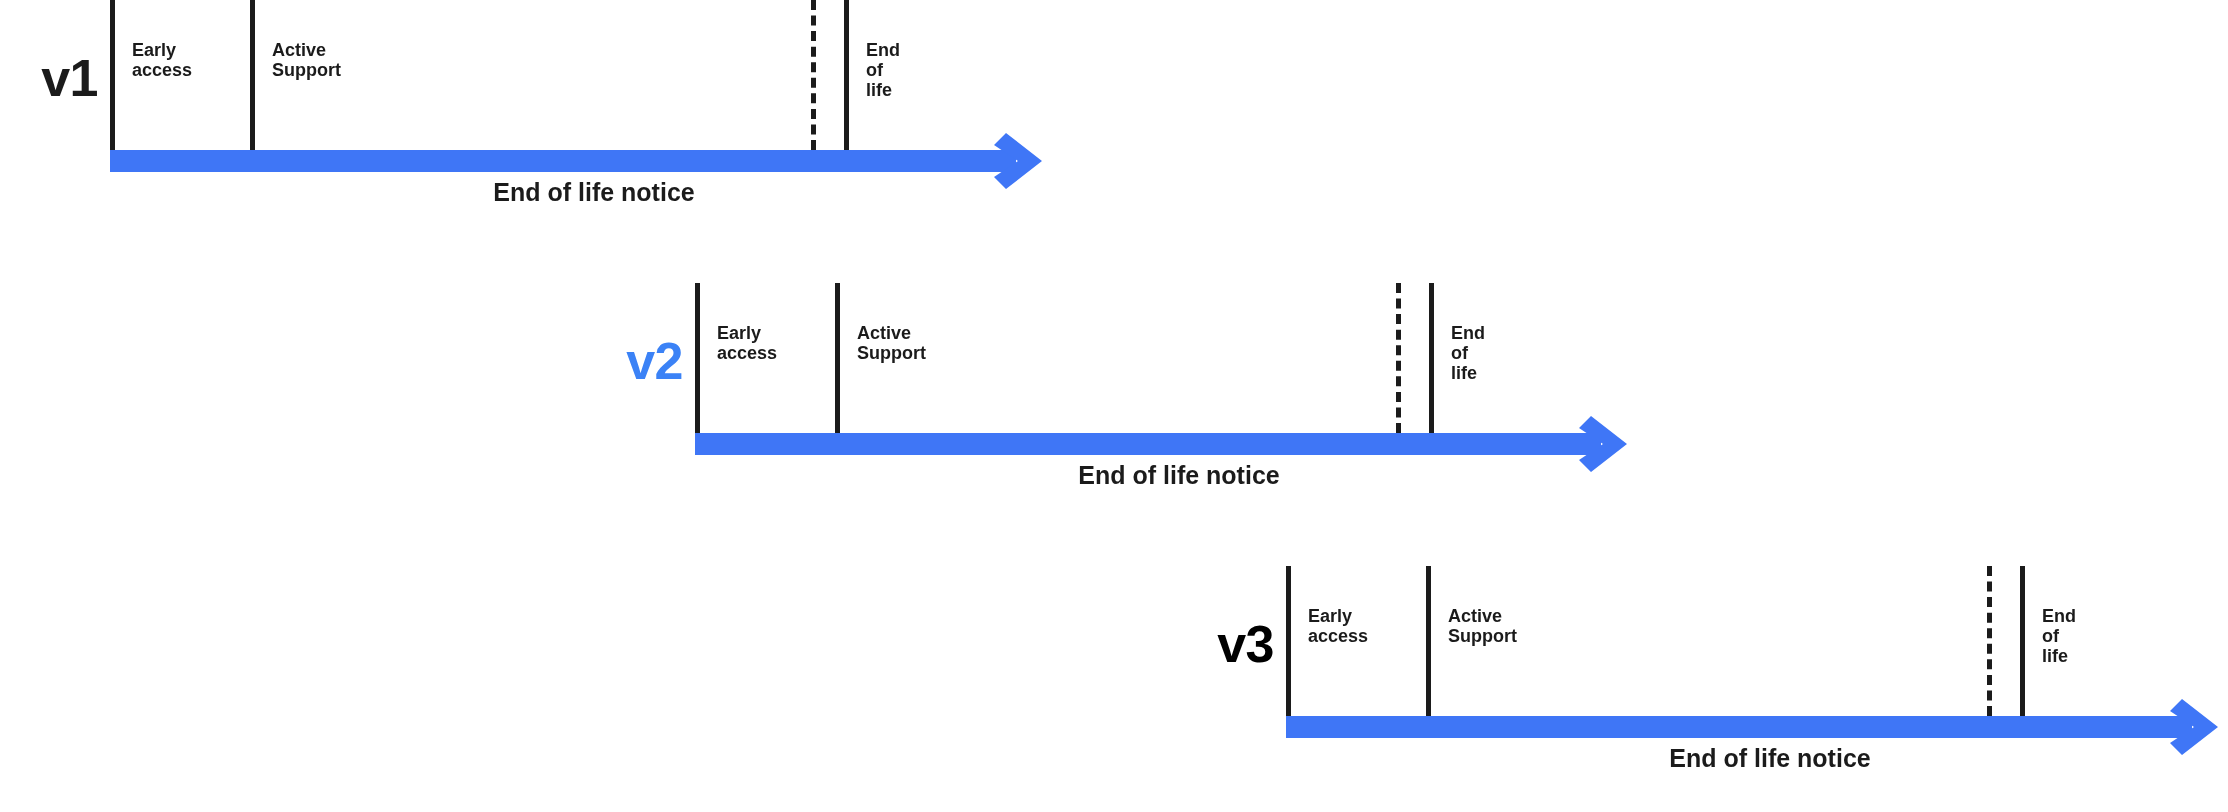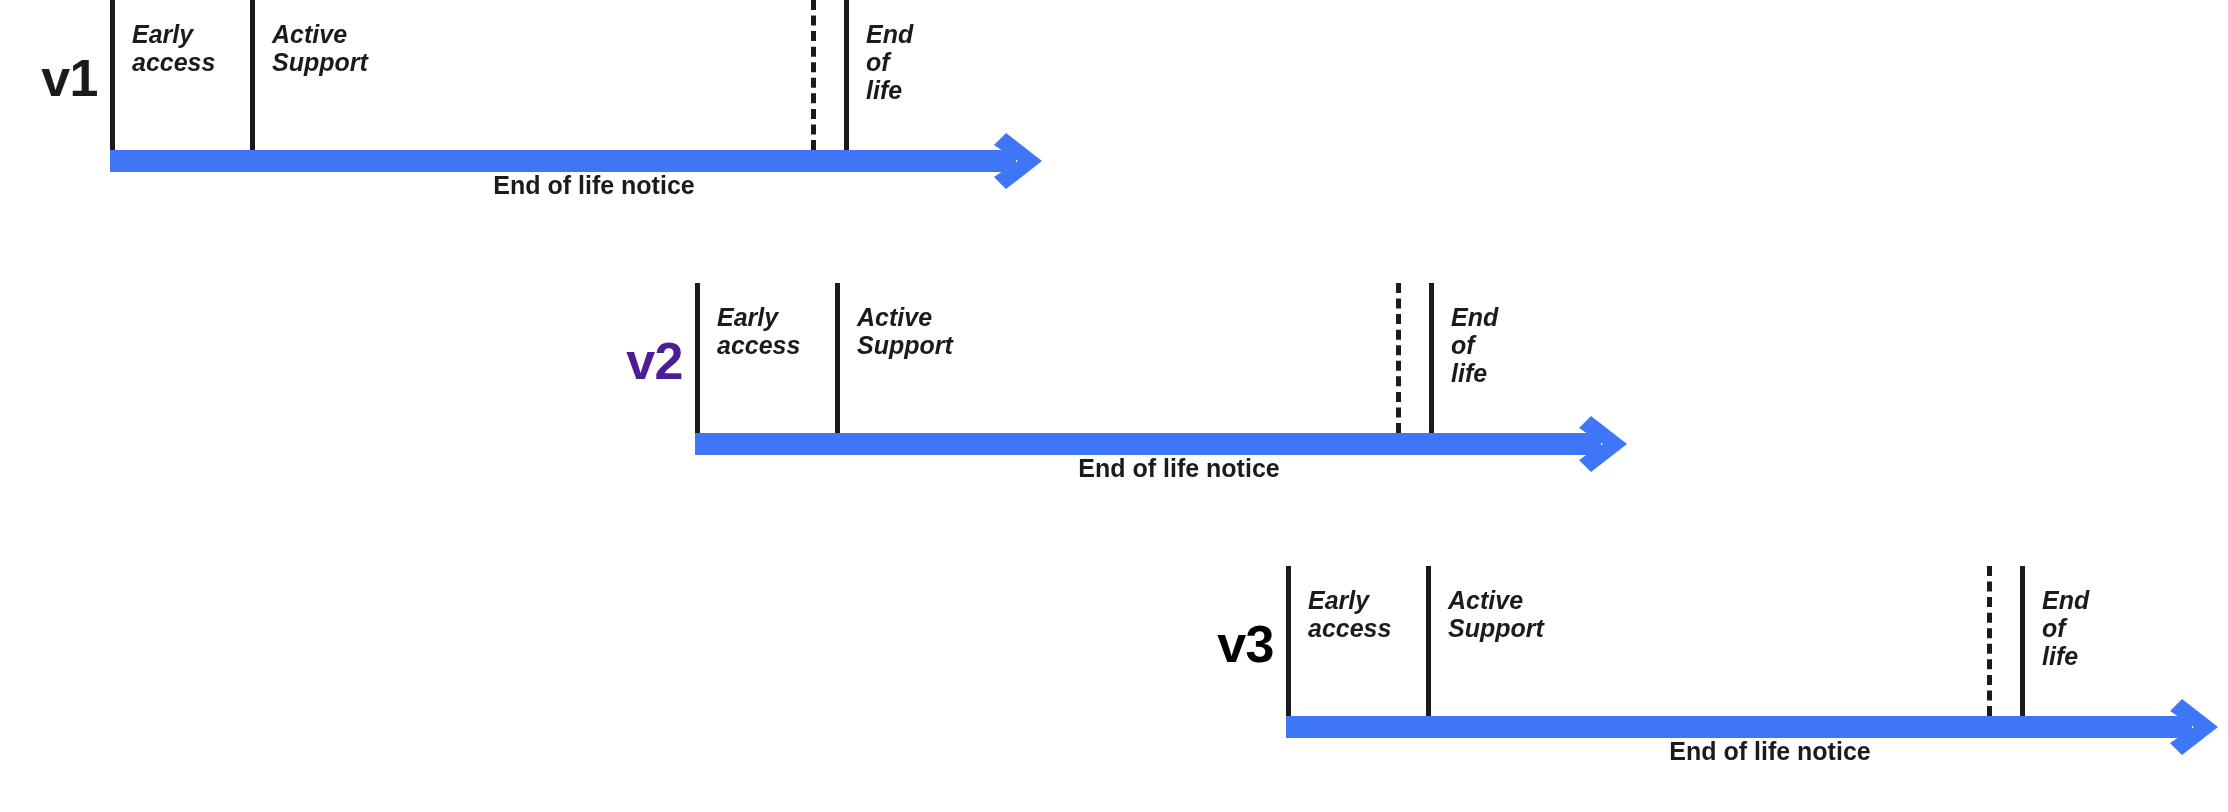--- a/index.html
+++ b/index.html
@@ -74,33 +74,32 @@
   }
   .divider.dashed {
     width: 0;
     background: none;
     border-left: 5px dashed #1b1b1b;
   }
 
   
   .phase-label {
     position: absolute;
-    top: 20px;
-    font-size: 25px;
+    top: 40px;
+    font-size: 18px;
     font-weight: 700;
     color: #1b1b1b;
     line-height: 1.12;
     white-space: pre-line;
-    font-style: italic;
   }
 
   
   .notice-label {
     position: absolute;
-    top: 173px;
+    top: 180px;
     font-size: 25px;
     font-weight: 700;
     color: #1b1b1b;
     line-height: 1;
     white-space: nowrap;
     transform: translateX(-50%);
   }
 </style>
 </head>
 <body>
@@ -120,21 +119,21 @@
       <div class="phase-label" style="left: 118px; color: rgb(27, 27, 27);">Early
 access</div>
       <div class="divider" style="left: 236px; background: rgb(27, 27, 27);"></div>
       <div class="phase-label" style="left: 258px; color: rgb(27, 27, 27);">Active Support</div>
       <div class="divider dashed" style="left: 797px; border-left-color: rgb(27, 27, 27);"></div>
       <div class="divider" style="left: 830px; background: rgb(27, 27, 27);"></div>
       <div class="phase-label" style="left: 852px; color: rgb(27, 27, 27);">End of life</div>
       <div class="notice-label" style="left: 580px; color: rgb(27, 27, 27);">End of life notice</div>
     </div>
     <div class="timeline-row" style="left: 599px; top: 283px;">
-      <div class="version-label" style="color: #4c1d95;">v2</div>
+      <div class="version-label" style="color: #3b82f6;">v2</div>
       <div class="bar-wrap">
         <div class="bar-line" style="width: 906px; background: rgb(63, 118, 246);"></div>
         <div class="bar-head" style="left: 878px;">
           <svg viewBox="0 0 64 64" xmlns="http://www.w3.org/2000/svg">
             <path d="M18 4 L54 32 L18 60 L6 48 L30 32 L6 16 Z" fill="#3f76f6"></path>
           </svg>
         </div>
       </div>
       <div class="divider" style="left: 96px; background: rgb(27, 27, 27);"></div>
       <div class="phase-label" style="left: 118px; color: rgb(27, 27, 27);">Early

